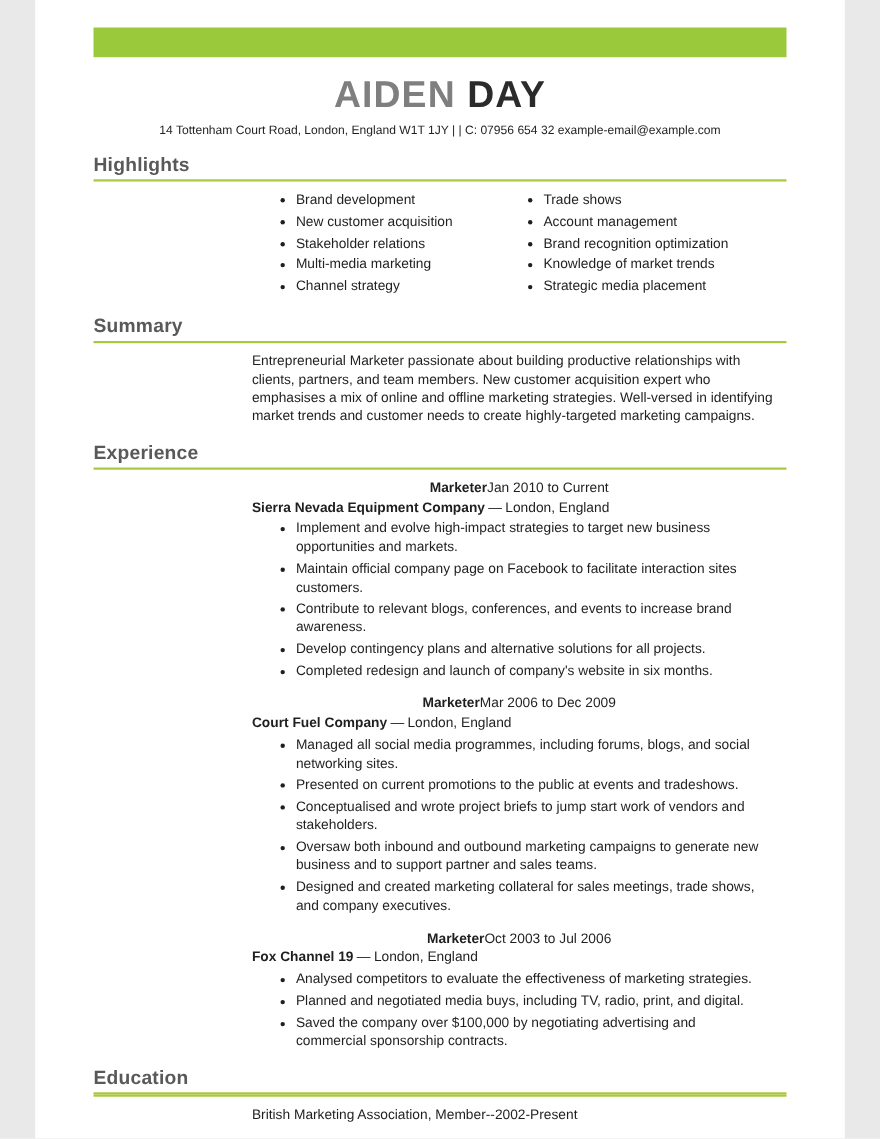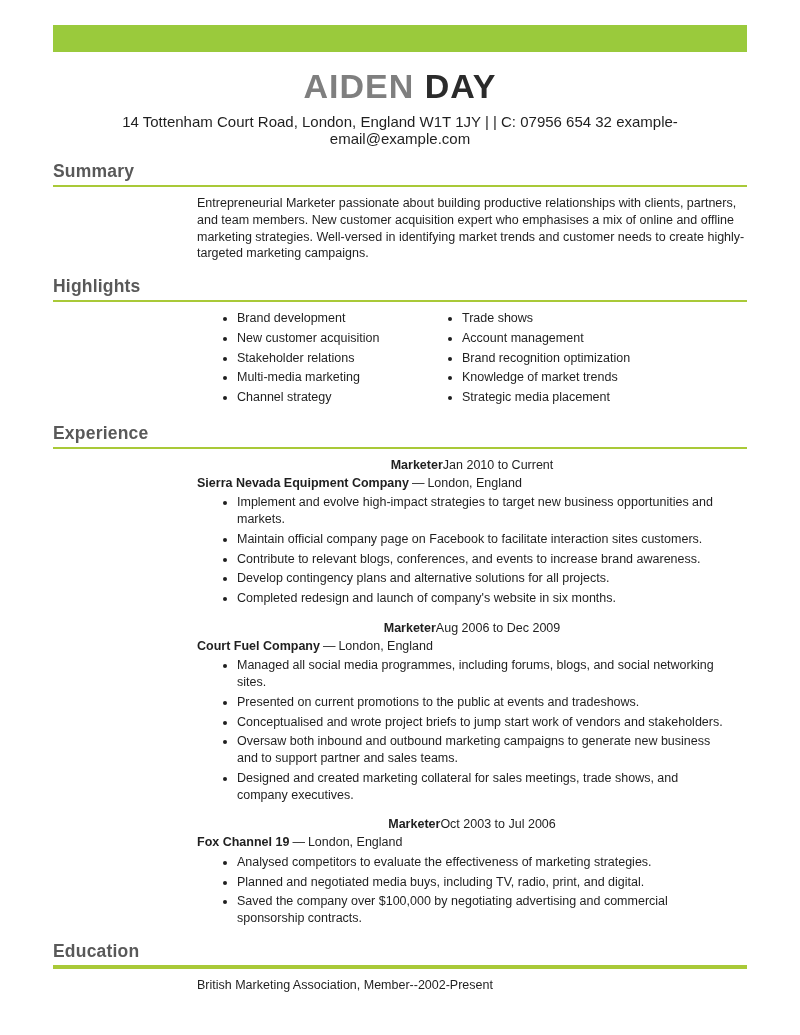--- a/index.html
+++ b/index.html
@@ -1,18 +1,18 @@
 <!DOCTYPE html>
 <html><head>
 <meta charset="utf-8">
 <style>
   html,body { margin:0; padding:0; background:#e9e9e9; }
   .page {
     position:relative;
-    width:800px; height:1035px;
+    width:736px; height:1035px;
     margin:0 auto;
     background:#ffffff;
     font-family:"Liberation Sans", sans-serif;
     color:#1f1f1f;
     overflow:hidden;
     box-sizing:border-box;
     padding:0 53px;
   }
   .top-bar {
     margin-top:25px;
@@ -24,21 +24,21 @@
     font-size:34px;
     line-height:1;
     margin:17px 0 0 0;
     letter-spacing:1px;
     font-weight:bold;
   }
   .name-first { color:#7f7f7f; }
   .name-last  { color:#2b2b2b; }
   .contact {
     text-align:center;
-    font-size:15px;
+    font-size:11px;
     margin-top:10px;
     color:#1f1f1f;
   }
   section h2 {
     font-size:17.5px;
     color:#595959;
     font-weight:bold;
     margin:14px 0 3px 0;
     letter-spacing:0.2px;
   }
@@ -84,47 +84,47 @@
   <div class="top-bar"></div>
 
   <h1 class="name">
     <span class="name-first">AIDEN</span>
     <span class="name-last">DAY</span>
   </h1>
 
   <div class="contact">14 Tottenham Court Road, London, England W1T 1JY | | C: 07956 654 32 example-email@example.com</div>
 
   <section>
-    <h2>Summary</h2>
-    <div class="rule"></div>
-    <div class="section-body">
-      <p>Entrepreneurial Marketer passionate about building productive relationships with clients, partners, and team members. New customer acquisition expert who emphasises a mix of online and offline marketing strategies. Well-versed in identifying market trends and customer needs to create highly-targeted marketing campaigns.</p>
-    </div>
-  </section>
-
-  <section>
     <h2>Highlights</h2>
     <div class="rule"></div>
     <div class="section-body">
       <div class="hl-cols">
         <ul class="col1">
           <li>Brand development</li>
           <li>New customer acquisition</li>
           <li>Stakeholder relations</li>
           <li>Multi-media marketing</li>
           <li>Channel strategy</li>
         </ul>
         <ul class="col2">
           <li>Trade shows</li>
           <li>Account management</li>
           <li>Brand recognition optimization</li>
           <li>Knowledge of market trends</li>
           <li>Strategic media placement</li>
         </ul>
       </div>
+    </div>
+  </section>
+
+  <section>
+    <h2>Summary</h2>
+    <div class="rule"></div>
+    <div class="section-body">
+      <p>Entrepreneurial Marketer passionate about building productive relationships with clients, partners, and team members. New customer acquisition expert who emphasises a mix of online and offline marketing strategies. Well-versed in identifying market trends and customer needs to create highly-targeted marketing campaigns.</p>
     </div>
   </section>
 
   <section>
     <h2>Experience</h2>
     <div class="rule"></div>
     <div class="section-body">
 
       <div class="job">
         <div class="job-head">
@@ -139,21 +139,21 @@
           <li>Maintain official company page on Facebook to facilitate interaction sites customers.</li>
           <li>Contribute to relevant blogs, conferences, and events to increase brand awareness.</li>
           <li>Develop contingency plans and alternative solutions for all projects.</li>
           <li>Completed redesign and launch of company's website in six months.</li>
         </ul>
       </div>
 
       <div class="job">
         <div class="job-head">
           <span class="job-title">Marketer</span>
-          <span class="job-dates">Aug 2006 to Dec 2009</span>
+          <span class="job-dates">Mar 2006 to Dec 2009</span>
         </div>
         <div class="job-sub">
           <span class="company">Court Fuel Company</span><span class="dash">—</span><span class="loc">London, England</span>
         </div>
         <ul>
           <li>Managed all social media programmes, including forums, blogs, and social networking sites.</li>
           <li>Presented on current promotions to the public at events and tradeshows.</li>
           <li>Conceptualised and wrote project briefs to jump start work of vendors and stakeholders.</li>
           <li>Oversaw both inbound and outbound marketing campaigns to generate new business and to support partner and sales teams.</li>
           <li>Designed and created marketing collateral for sales meetings, trade shows, and company executives.</li>

